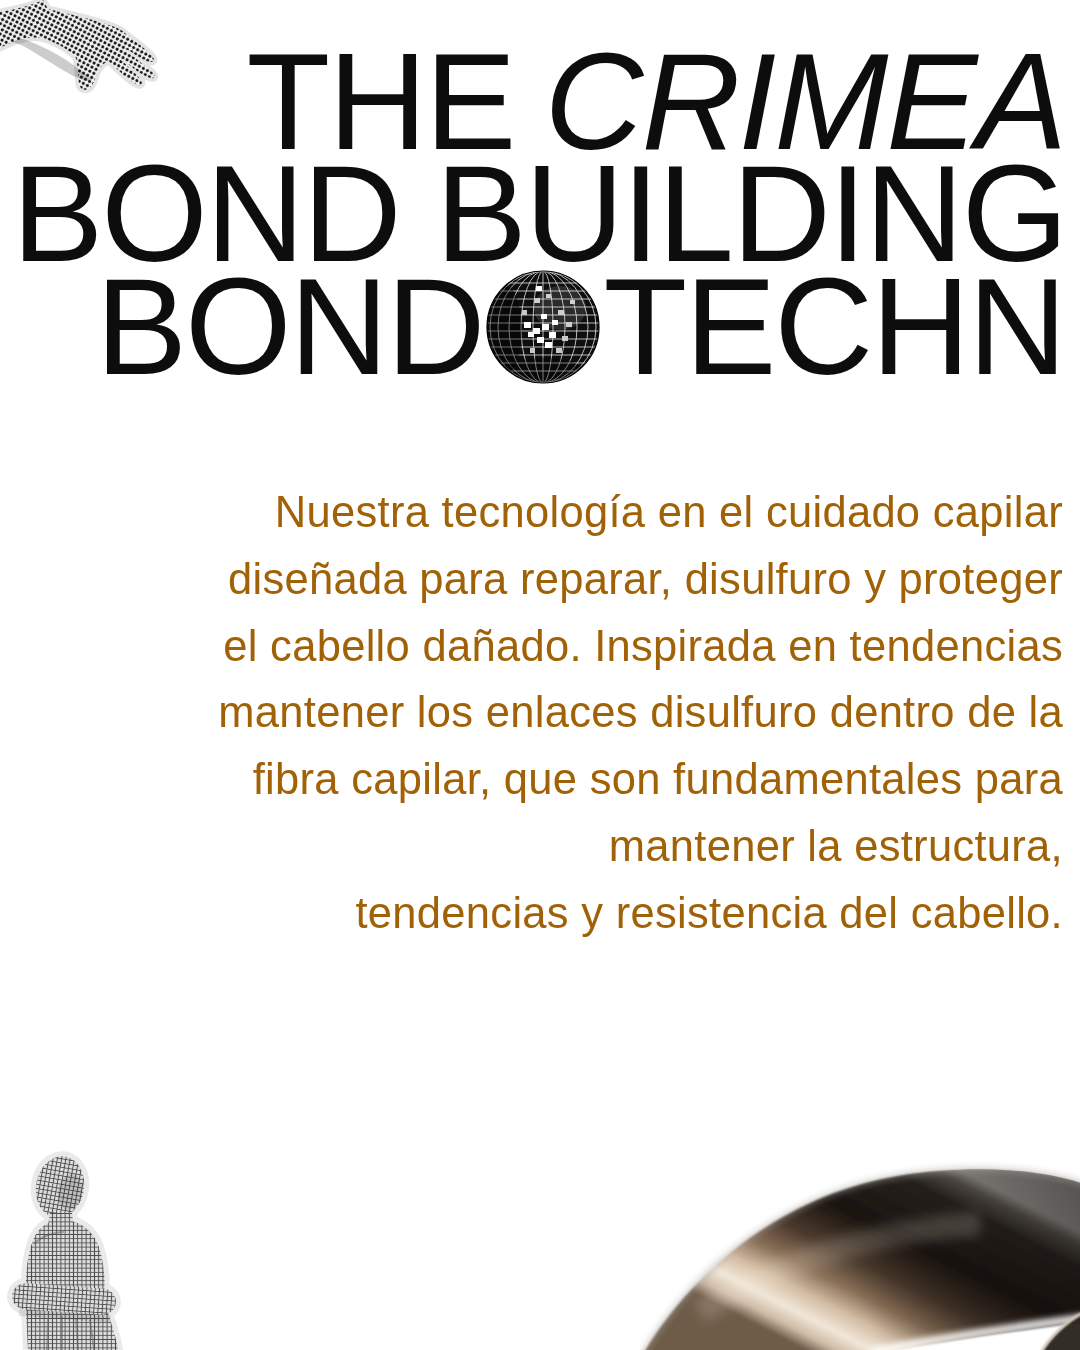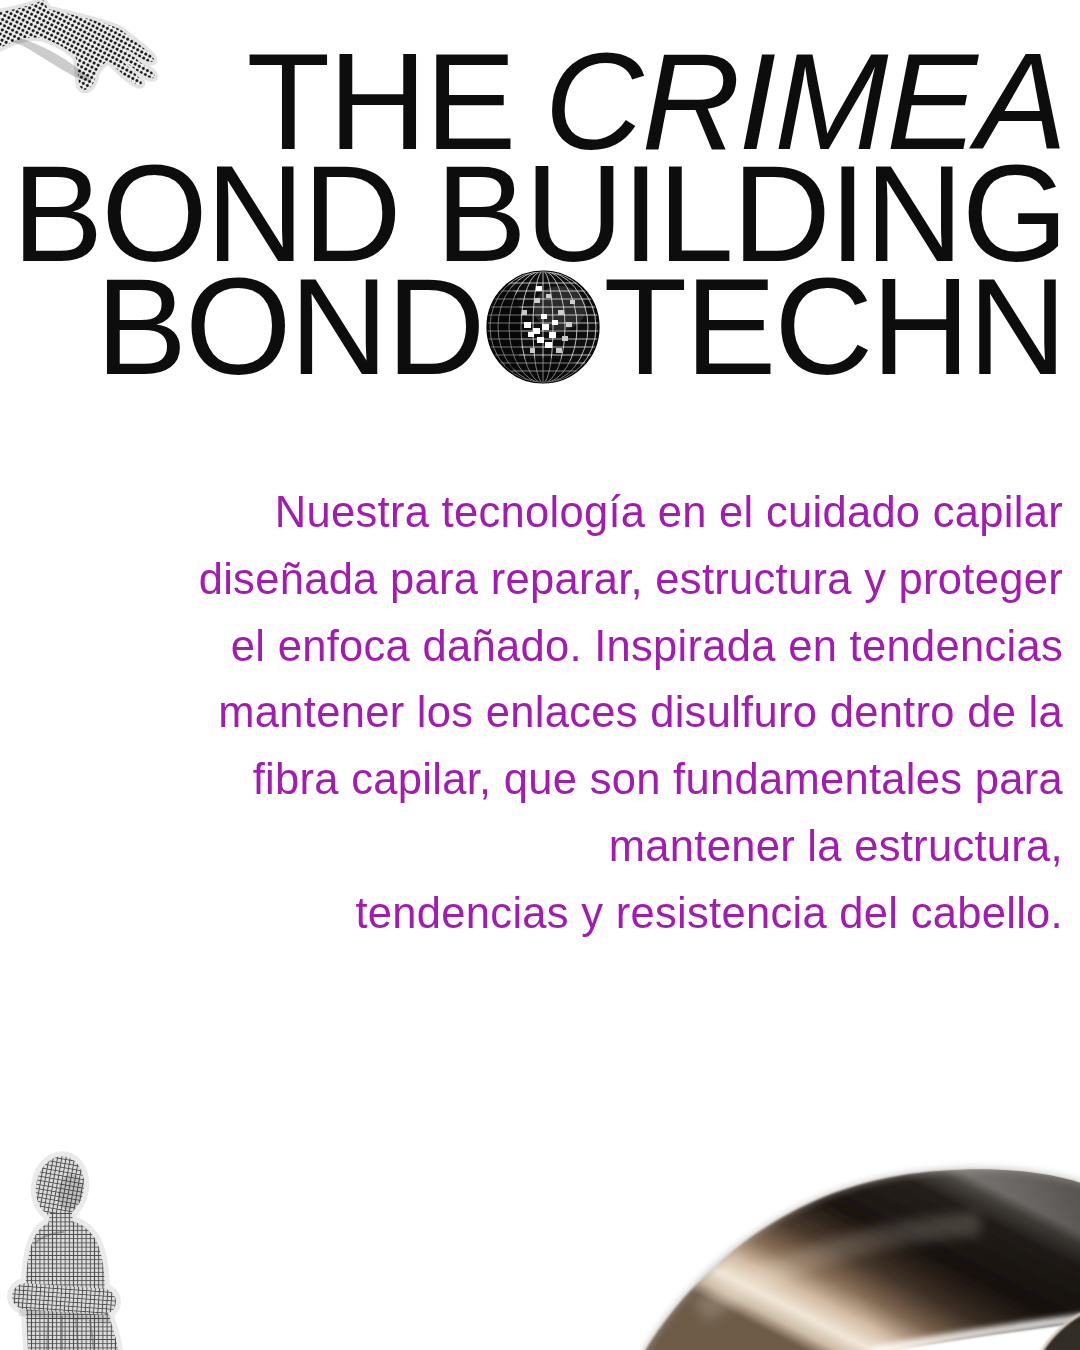--- a/index.html
+++ b/index.html
@@ -27,21 +27,21 @@
   .ball{
     display:inline-block;
     width:114px;height:114px;
     vertical-align:-10px;
     margin:0 3px;
   }
   
   .body-copy{
     position:absolute;top:479px;left:35px;right:17px;
     text-align:right;
-    color:#a21caf;
+    color:#a16207;
     font-size:43.5px;
     line-height:66.8px;
     letter-spacing:.3px;
     font-weight:400;
   }
   
   .hand-art{position:absolute;left:0;top:0;width:170px;height:112px;}
   .statue-art{position:absolute;left:0;top:1140px;width:140px;height:210px;}
   .ring-art{position:absolute;right:0;bottom:0;width:440px;height:250px;}
   svg{display:block;overflow:hidden;}
@@ -131,22 +131,22 @@
           <ellipse cx="57" cy="102" rx="42" ry="14" fill="#000" opacity="0.32"></ellipse>
           <ellipse cx="74" cy="38" rx="26" ry="22" fill="#fff" opacity="0.12"></ellipse>
         </g>
         <circle cx="57" cy="57" r="56" fill="none" stroke="#000" stroke-width="1.2"></circle>
       </svg><span>TECHN</span>
     </div>
   </header>
 
   <section class="body-copy">
     <div>Nuestra tecnología en el cuidado capilar</div>
-    <div>diseñada para reparar, estructura y proteger</div>
-    <div>el enfoca dañado. Inspirada en tendencias</div>
+    <div>diseñada para reparar, disulfuro y proteger</div>
+    <div>el cabello dañado. Inspirada en tendencias</div>
     <div>mantener los enlaces disulfuro dentro de la</div>
     <div>fibra capilar, que son fundamentales para</div>
     <div>mantener la estructura,</div>
     <div>tendencias y resistencia del cabello.</div>
   </section>
 
   <svg class="statue-art" viewBox="0 0 140 210" xmlns="http://www.w3.org/2000/svg" aria-hidden="true">
     <defs>
       <pattern id="crossHatch" width="4.2" height="4.2" patternUnits="userSpaceOnUse">
         <rect width="4.2" height="4.2" fill="#dedede"></rect>

